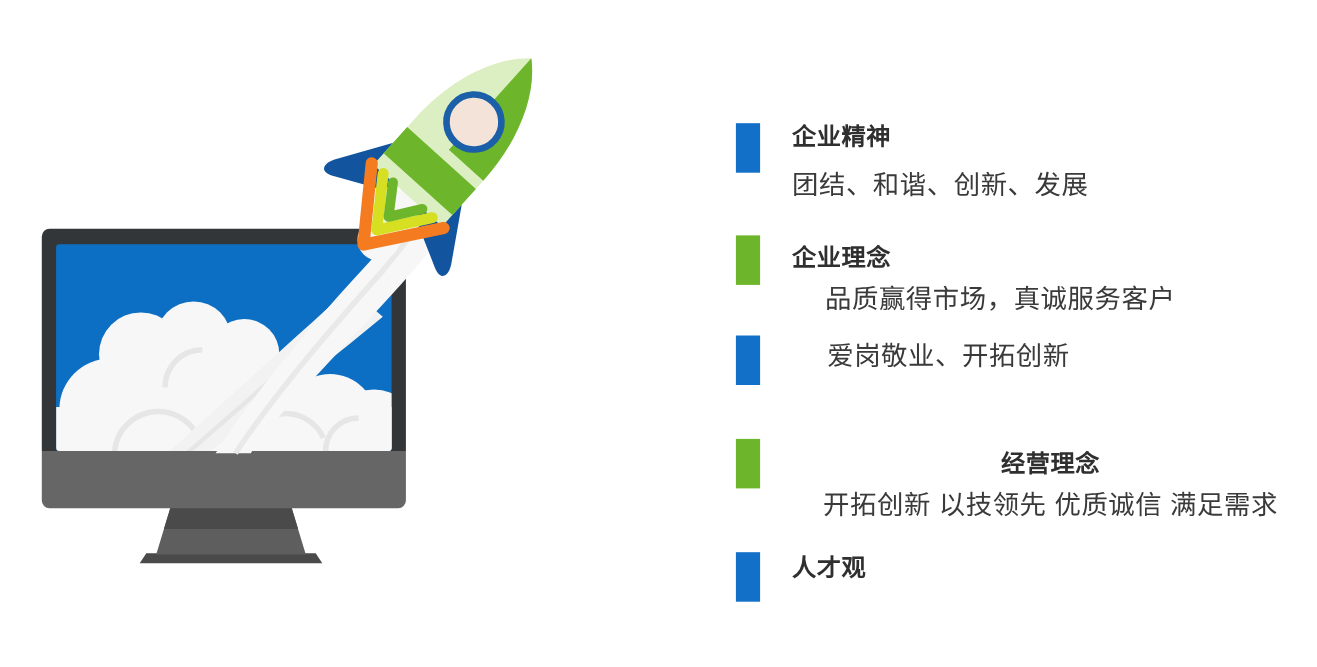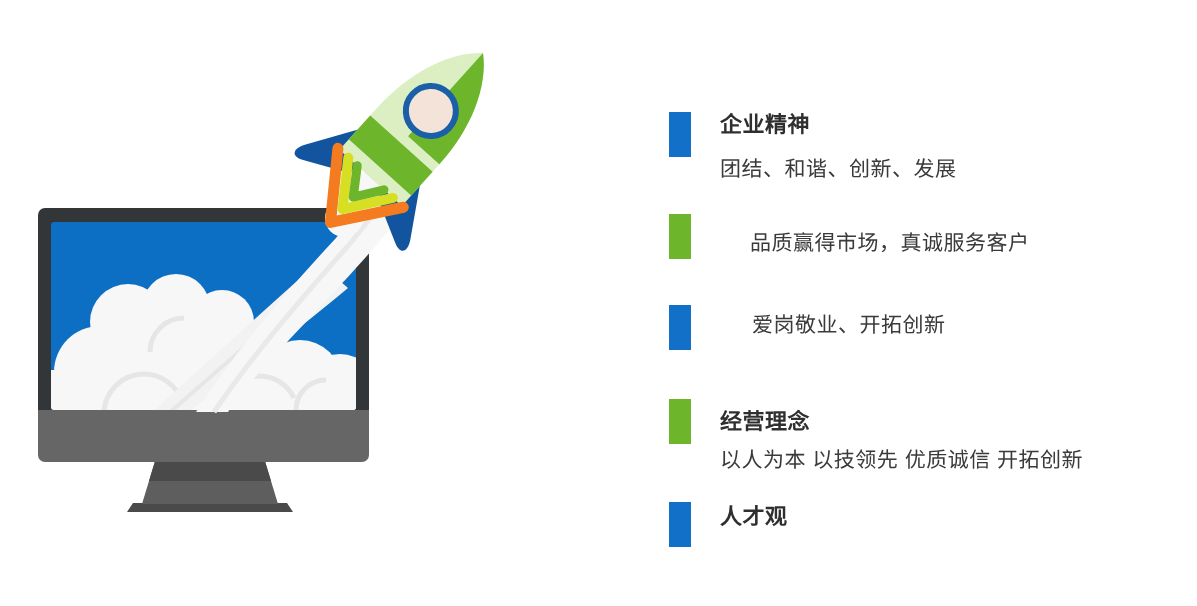--- a/index.html
+++ b/index.html
@@ -62,21 +62,21 @@
   }
   .item-heading {
     font-size: 22px;
     font-weight: bold;
     color: #2f2f2f;
     letter-spacing: 0.5px;
     line-height: 30px;
     white-space: nowrap;
   }
   .item-body {
-    font-size: 21px;
+    font-size: 24px;
     font-weight: normal;
     color: #3a3a3a;
     letter-spacing: 0.5px;
     line-height: 30px;
     white-space: nowrap;
   }
 
   
   #item-0 { top: 98px; }
   #item-1 { top: 200px; }
@@ -86,21 +86,21 @@
 
   #item-0 .item-text { top: -2px; }
   #item-0 .item-body { margin-top: 14px; }
 
   #item-1 .item-text { top: 6px; }
   #item-1 .item-body { margin-top: 8px; margin-left: 30px; }
 
   #item-2 .item-text { top: 0px; }
   #item-2 .item-body { margin-top: 5px; margin-left: 32px; }
 
-  #item-3 .item-text { top: 8px; }
+  #item-3 .item-text { top: 8px; text-align: center; }
   #item-3 .item-body { margin-top: 8px; }
 
   #item-4 .item-text { top: 0px; }
   #item-4 .item-body { margin-top: 5px; }
 </style>
 </head>
 <body>
 
 <div id="slide" style="background: rgb(255, 255, 255);">
 
@@ -195,36 +195,37 @@
       <div class="item-marker" style="background: rgb(18, 112, 200);"></div>
       <div class="item-text">
         <div class="item-heading">企业精神</div>
         <div class="item-body">团结、和谐、创新、发展</div>
       </div>
     </div>
 
     <div class="value-item" id="item-1">
       <div class="item-marker" style="background: rgb(109, 181, 42);"></div>
       <div class="item-text">
+        <div class="item-heading">企业理念</div>
         <div class="item-body">品质赢得市场，真诚服务客户</div>
       </div>
     </div>
 
     <div class="value-item" id="item-2">
       <div class="item-marker" style="background: rgb(18, 112, 200);"></div>
       <div class="item-text">
         <div class="item-body">爱岗敬业、开拓创新</div>
       </div>
     </div>
 
     <div class="value-item" id="item-3">
       <div class="item-marker" style="background: rgb(109, 181, 42);"></div>
       <div class="item-text">
         <div class="item-heading">经营理念</div>
-        <div class="item-body">以人为本  以技领先  优质诚信  开拓创新</div>
+        <div class="item-body">开拓创新  以技领先  优质诚信  满足需求</div>
       </div>
     </div>
 
     <div class="value-item" id="item-4">
       <div class="item-marker" style="background: rgb(18, 112, 200);"></div>
       <div class="item-text">
         <div class="item-heading">人才观</div>
       </div>
     </div>
 

